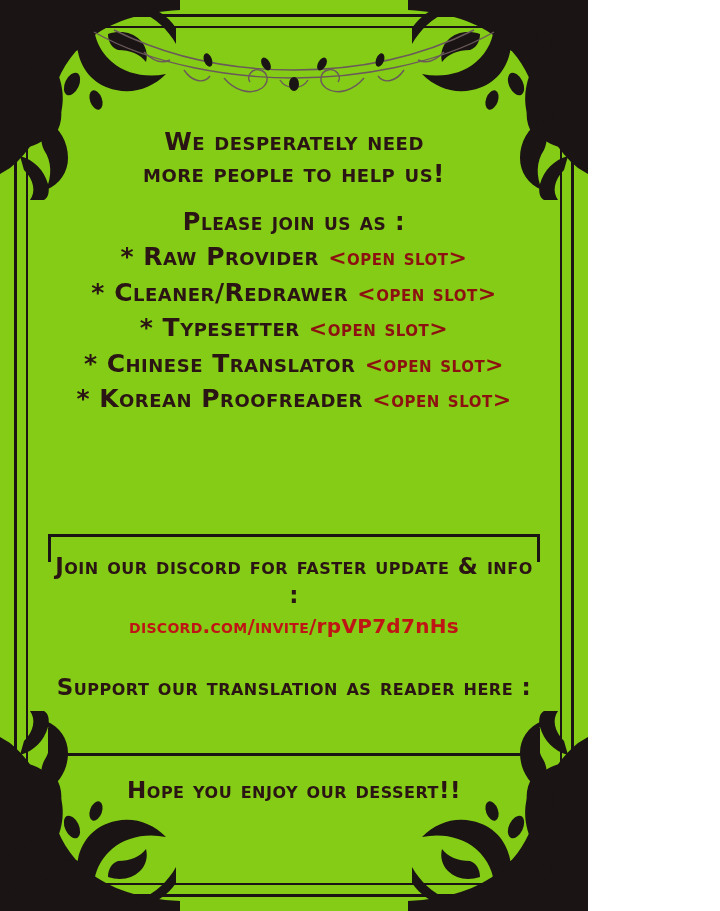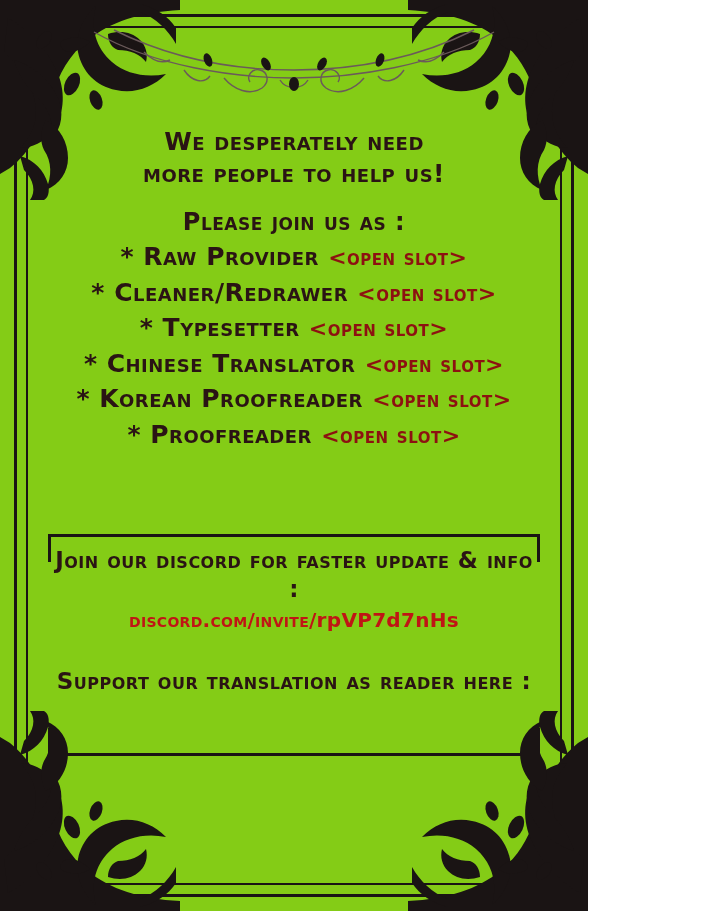--- a/index.html
+++ b/index.html
@@ -119,21 +119,21 @@
     height: 3px;
     background: #1a1414;
   }
   .bk-line-top { top: 0; }
   .bk-line-bottom { bottom: 0; }
 
   .box-text {
     position: absolute;
     left: 0;
     right: 0;
-    top: 12px;
+    top: 18px;
     text-align: center;
   }
   .promo-label {
     font-size: 23px;
     font-weight: 600;
     font-variant: small-caps;
     color: #2a1414;
   }
   .promo-link {
     font-size: 20px;
@@ -277,24 +277,20 @@
       <span class="slot">&lt;open slot&gt;</span>
     </div>
     <div class="line role">
       <span>* Chinese Translator</span>
       <span class="slot">&lt;open slot&gt;</span>
     </div>
     <div class="line role">
       <span>* Korean Proofreader</span>
       <span class="slot">&lt;open slot&gt;</span>
     </div>
-    <div class="line role">
-      <span>* Proofreader</span>
-      <span class="slot">&lt;open slot&gt;</span>
-    </div>
   </div>
 
   <div class="bracket-box">
     <div class="bk-line-top"></div>
     <div class="bk-line-bottom"></div>
     <div class="bracket bk-tl"></div>
     <div class="bracket bk-tr"></div>
     <div class="bracket bk-bl"></div>
     <div class="bracket bk-br"></div>
 
@@ -302,15 +298,16 @@
       <div class="line promo-label">Join our discord for faster update &amp; info :</div>
       <div class="line promo-link">
         <span>discord.com/invite/</span><span class="code">rpVP7d7nHs</span>
       </div>
       <div class="spacer"></div>
       <div class="line promo-label">Support our translation as reader here :</div>
     </div>
   </div>
 
   <div class="outro">
+    <div class="line">Hope you enjoy our dessert!!</div>
   </div>
 
 </div>
 
 </body></html>

